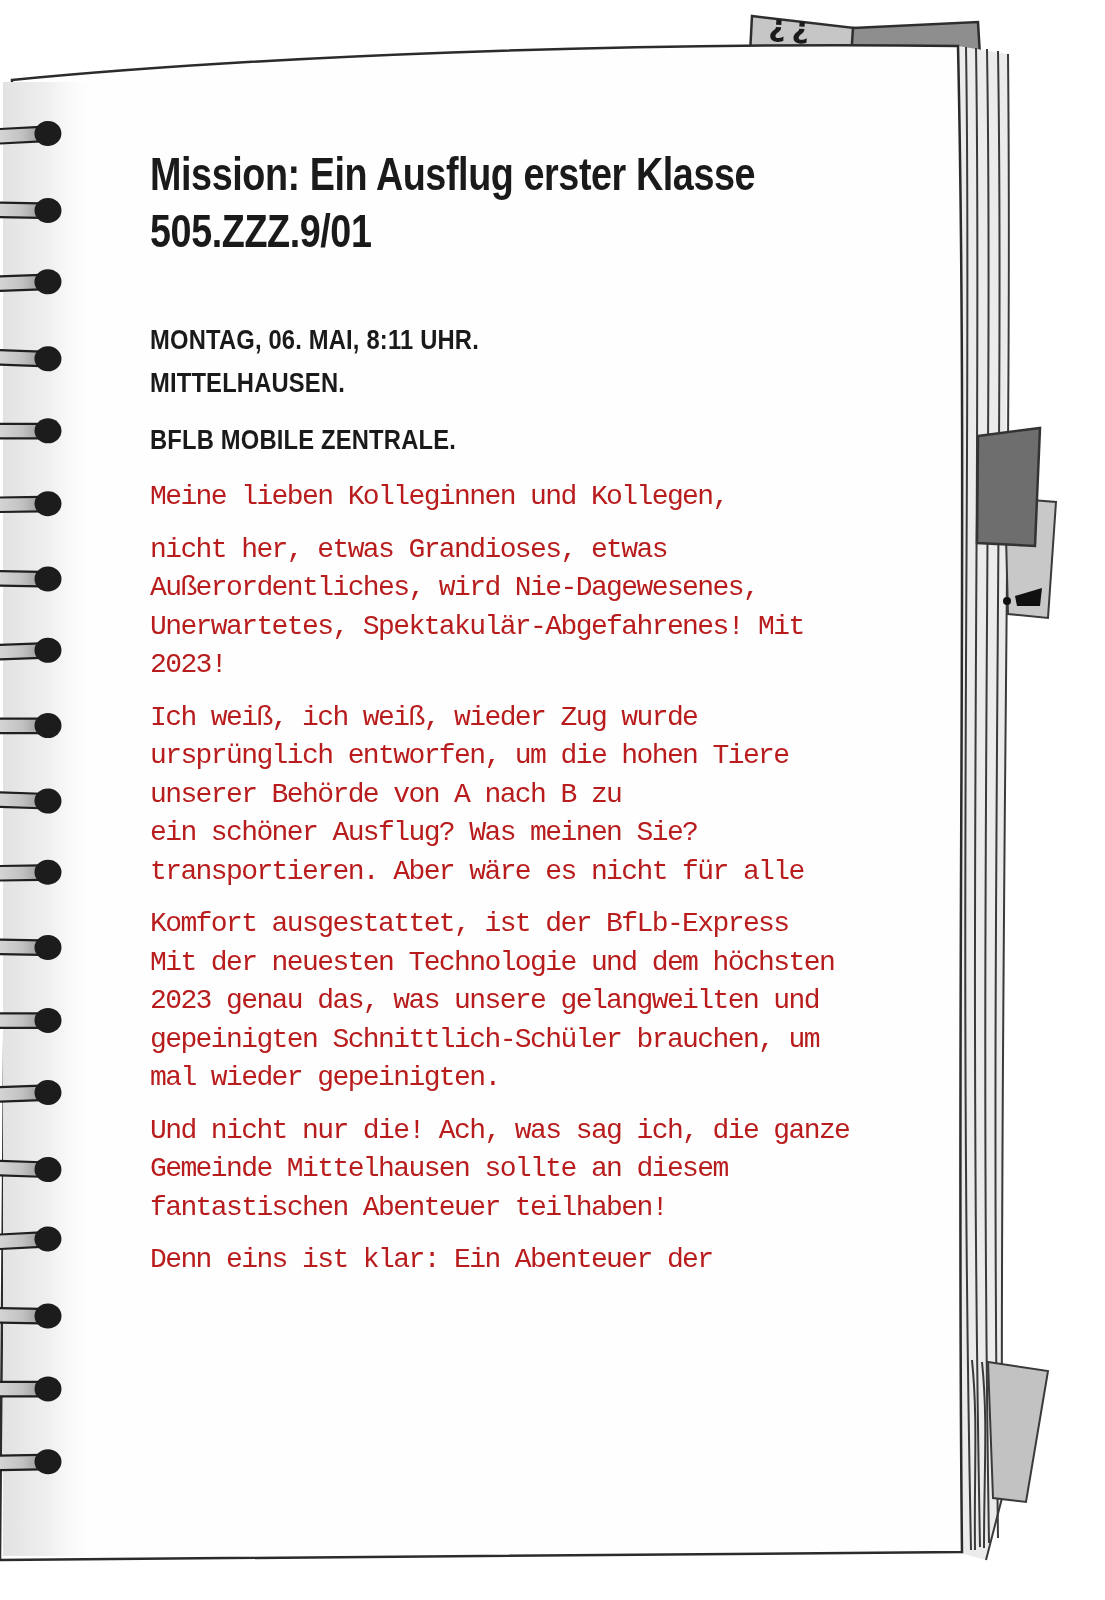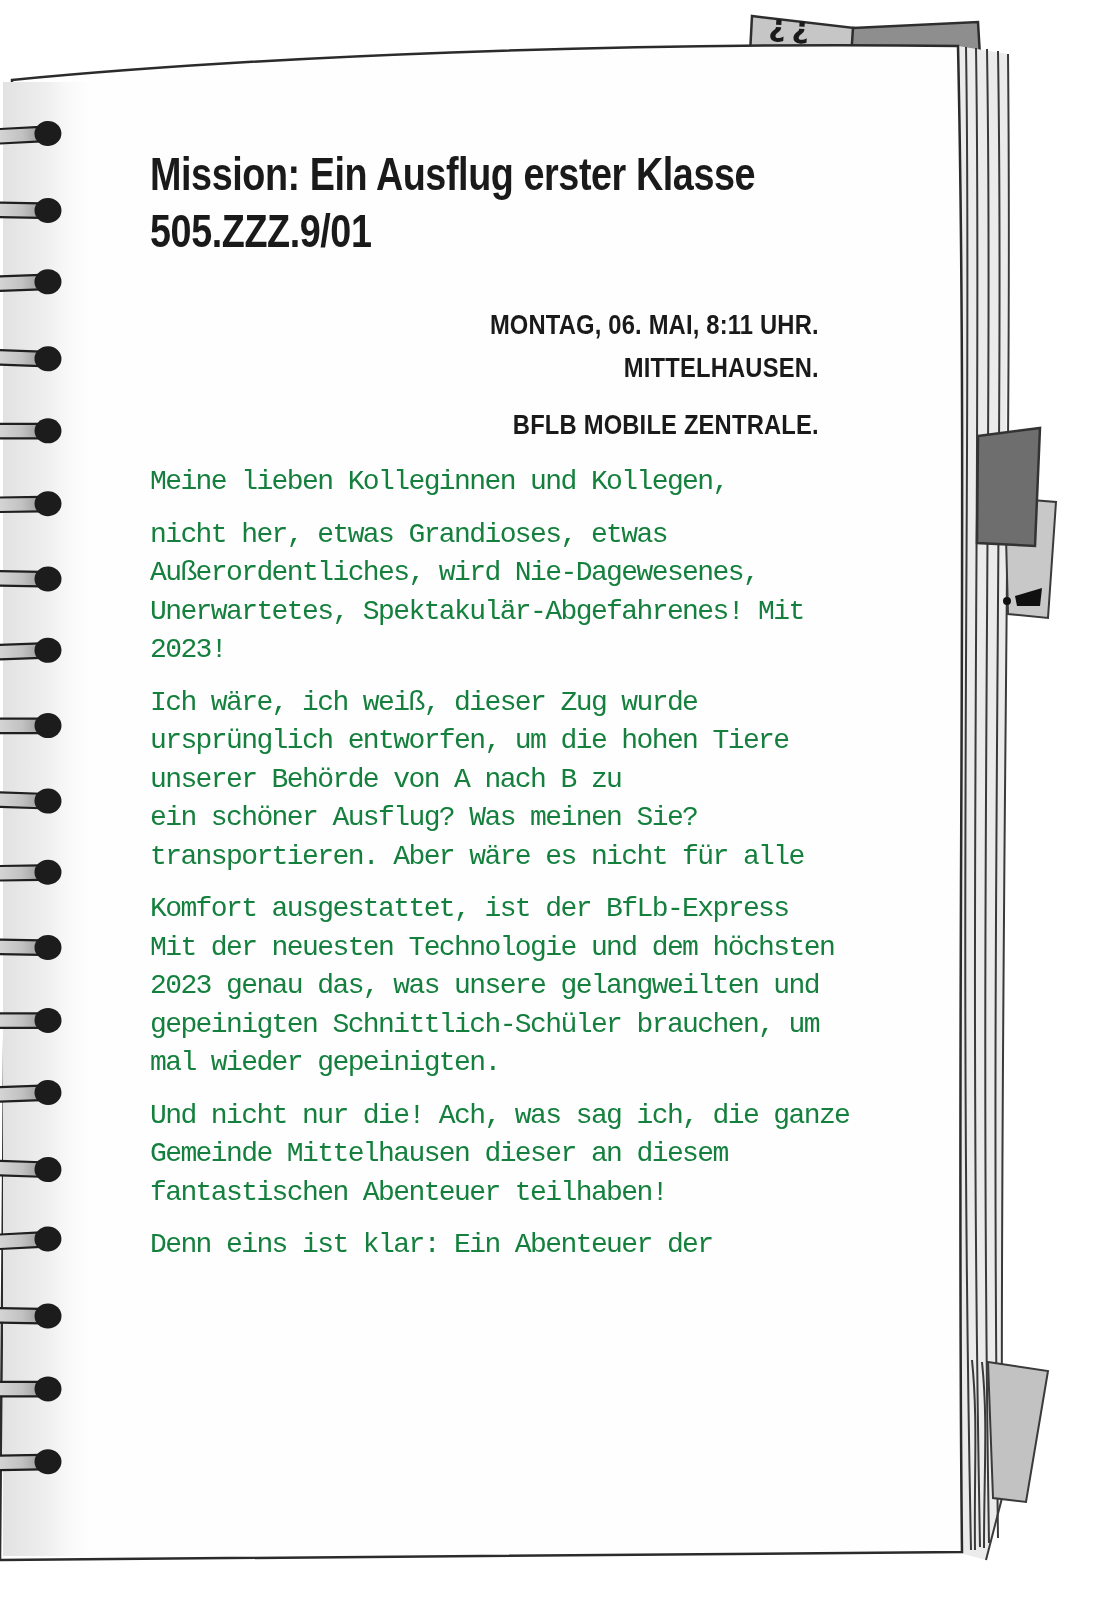--- a/index.html
+++ b/index.html
@@ -2,26 +2,26 @@
 <html><head>
 <meta charset="utf-8">
 <style>
   html,body{margin:0;padding:0;background:#ffffff;}
   .scene{position:relative;width:1105px;height:1600px;background:#ffffff;overflow:hidden;
          font-family:"Liberation Sans",sans-serif;}
   .scene svg{position:absolute;left:0;top:0;}
   .content{position:absolute;left:150px;top:146px;width:760px;color:#1a1a1a;}
   .title-line{font-size:46px;line-height:57px;font-weight:bold;letter-spacing:-0.5px;
               transform:scaleX(0.82);transform-origin:left top;white-space:nowrap;}
-  .meta-block{margin-top:44px;text-align:right;}
+  .meta-block{margin-top:59px;}
   .meta-line{font-size:27px;line-height:43px;font-weight:bold;letter-spacing:0.2px;
              transform:scaleX(0.88);transform-origin:left top;white-space:nowrap;}
   .agency-line{margin-top:14px;font-size:27px;line-height:43px;font-weight:bold;letter-spacing:0.2px;
              transform:scaleX(0.88);transform-origin:left top;white-space:nowrap;}
-  .body-block{margin-top:16px;color:#15803d;
+  .body-block{margin-top:16px;color:#b91c1c;
               font-family:"Liberation Mono","DejaVu Sans Mono",monospace;}
   .para{margin:14px 0 0 0;}
   .para:first-child{margin-top:0;}
   .body-line{font-size:28px;line-height:38.5px;letter-spacing:-1.6px;white-space:nowrap;}
   .tab-imprint-text{font-family:"DejaVu Sans",sans-serif;font-weight:bold;}
 </style>
 </head>
 <body>
 
 <div class="scene">
@@ -173,36 +173,36 @@
       <div class="para">
         <div class="body-line">Meine lieben Kolleginnen und Kollegen,</div>
       </div>
       <div class="para">
         <div class="body-line">nicht her, etwas Grandioses, etwas</div>
         <div class="body-line">Außerordentliches, wird Nie-Dagewesenes,</div>
         <div class="body-line">Unerwartetes, Spektakulär-Abgefahrenes! Mit</div>
         <div class="body-line">2023!</div>
       </div>
       <div class="para">
-        <div class="body-line">Ich wäre, ich weiß, dieser Zug wurde</div>
+        <div class="body-line">Ich weiß, ich weiß, wieder Zug wurde</div>
         <div class="body-line">ursprünglich entworfen, um die hohen Tiere</div>
         <div class="body-line">unserer Behörde von A nach B zu</div>
         <div class="body-line">ein schöner Ausflug? Was meinen Sie?</div>
         <div class="body-line">transportieren. Aber wäre es nicht für alle</div>
       </div>
       <div class="para">
         <div class="body-line">Komfort ausgestattet, ist der BfLb-Express</div>
         <div class="body-line">Mit der neuesten Technologie und dem höchsten</div>
         <div class="body-line">2023 genau das, was unsere gelangweilten und</div>
         <div class="body-line">gepeinigten Schnittlich-Schüler brauchen, um</div>
         <div class="body-line">mal wieder gepeinigten.</div>
       </div>
       <div class="para">
         <div class="body-line">Und nicht nur die! Ach, was sag ich, die ganze</div>
-        <div class="body-line">Gemeinde Mittelhausen dieser an diesem</div>
+        <div class="body-line">Gemeinde Mittelhausen sollte an diesem</div>
         <div class="body-line">fantastischen Abenteuer teilhaben!</div>
       </div>
       <div class="para">
         <div class="body-line">Denn eins ist klar: Ein Abenteuer der</div>
       </div>
     </div>
   </div>
 </div>
 
 </body></html>

